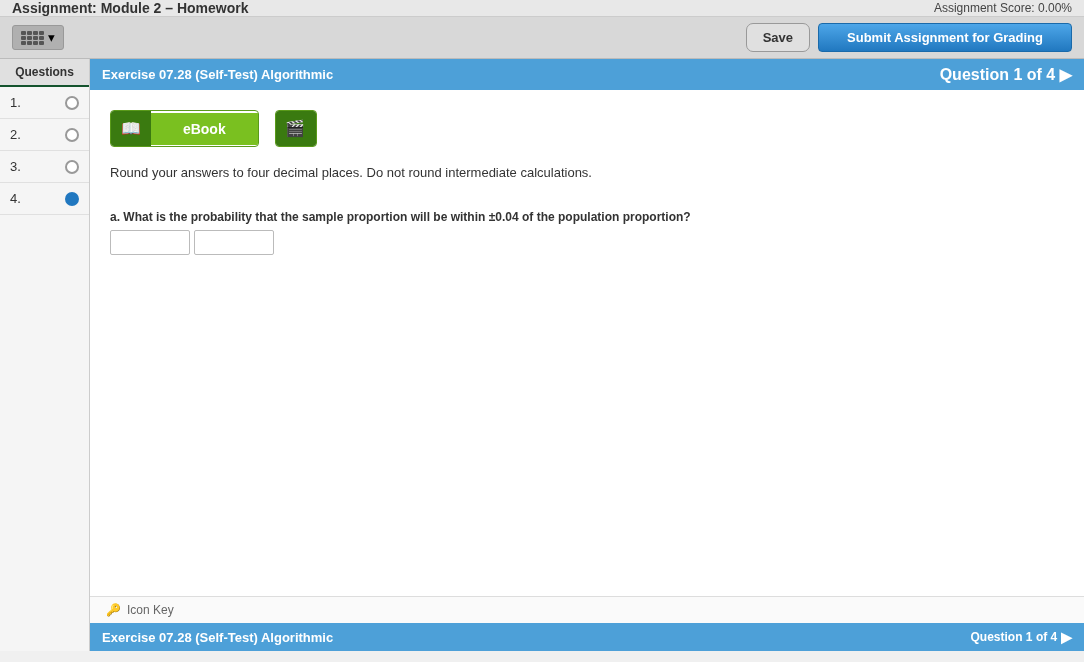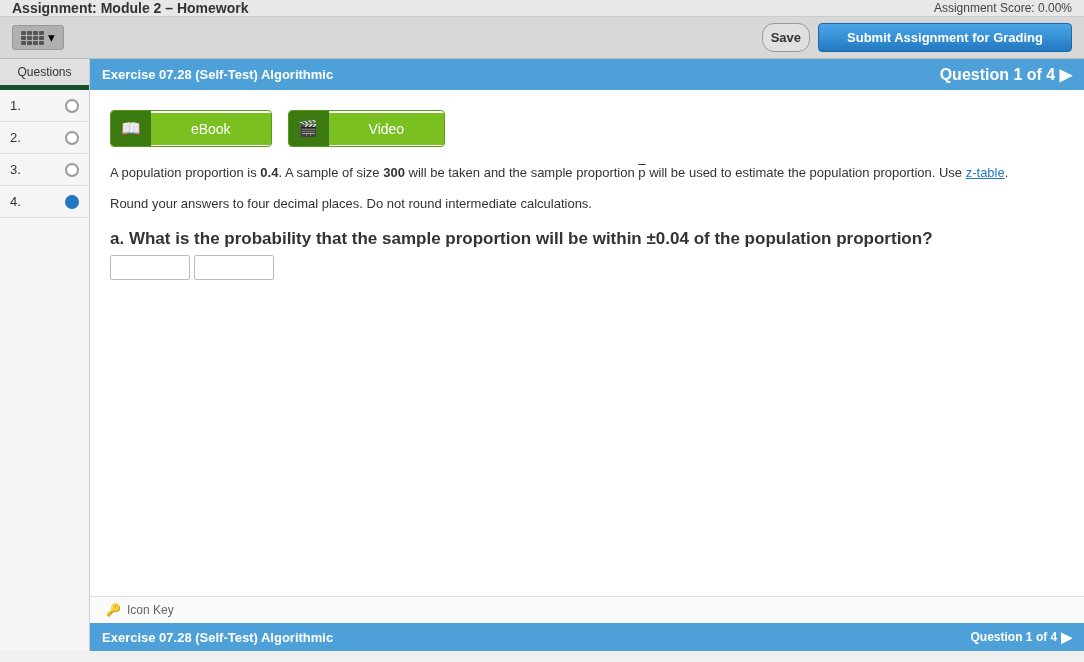--- a/index.html
+++ b/index.html
@@ -54,22 +54,22 @@
       grid-template-rows: repeat(3,4px);
       gap: 1px;
     }
     .grid-cell {
       background: #555;
       border-radius: 1px;
     }
     .btn-save {
       background: #e0e0e0;
       border: 1px solid #999;
-      border-radius: 12px;
-      padding: 6px 8px;
+      border-radius: 7px;
+      padding: 6px 16px;
       cursor: pointer;
       font-size: 13px;
       font-weight: bold;
       color: #333;
     }
     .btn-submit {
       background: linear-gradient(to bottom, #4da6e8, #2178c0);
       border: 1px solid #1a6aaa;
       border-radius: 4px;
       padding: 6px 28px;
@@ -88,23 +88,23 @@
 
     
     .sidebar {
       width: 90px;
       background: #f5f5f5;
       border-right: 1px solid #ccc;
       padding-top: 0;
     }
     .sidebar-header {
       background: #e0e0e0;
-      border-bottom: 5px solid #14532d;
+      border-bottom: 2px solid #14532d;
       padding: 6px 0;
-      font-weight: normal;
+      font-weight: bold;
       font-size: 12px;
       text-align: center;
     }
     .sidebar-item {
       display: flex;
       align-items: center;
       justify-content: space-between;
       padding: 8px 10px;
       border-bottom: 1px solid #e0e0e0;
       cursor: pointer;
@@ -166,44 +166,44 @@
     }
     .resource-btn-icon {
       background: #3a7a10;
       padding: 8px 10px;
       display: flex;
       align-items: center;
       justify-content: center;
     }
     .resource-btn-label {
       background: #7ac020;
-      padding: 8px 40px;
-      font-weight: normal;
+      padding: 8px 32px;
+      font-weight: bold;
       color: white;
       font-size: 14px;
     }
     .book-icon {
       color: white;
       font-size: 16px;
     }
 
     
     .question-text {
       font-size: 13px;
       line-height: 1.6;
       margin-bottom: 10px;
     }
     .bold { font-weight: bold; }
     .link { color: #2178c0; text-decoration: underline; cursor: pointer; }
 
     .answer-label {
       font-weight: bold;
-      margin-top: 14px;
+      margin-top: 26px;
       margin-bottom: 6px;
-      font-size: 17px;
+      font-size: 12px;
     }
     .answer-input {
       border: 1px solid #bbb;
       border-radius: 2px;
       padding: 4px 6px;
       width: 80px;
       font-size: 13px;
       background: white;
     }
 
@@ -316,28 +316,24 @@
         <div class="resource-btn">
           <div class="resource-btn-icon">
             <span class="book-icon">📖</span>
           </div>
           <div class="resource-btn-label">eBook</div>
         </div>
         <div class="resource-btn">
           <div class="resource-btn-icon">
             <span class="book-icon">🎬</span>
           </div>
-          <div class="resource-btn-label">Video</div>
         </div>
       </div>
 
       
-      <div class="question-text">
-        A population proportion is <span class="bold">0.4</span>. A sample of size <span class="bold">300</span> will be taken and the sample proportion <span><span class="overline">p</span></span> will be used to estimate the population proportion. Use <a class="link">z-table</a>.
-      </div>
       <div class="question-text">Round your answers to four decimal places. Do not round intermediate calculations.</div>
 
       
       <div class="answer-label">
         <span class="bold">a.</span><span> What is the probability that the sample proportion will be within <span class="bold">±0.04</span> of the population proportion?</span>
       </div>
       <input type="text" class="answer-input" style="">
 
       
       <input type="text" class="answer-input" style="">

